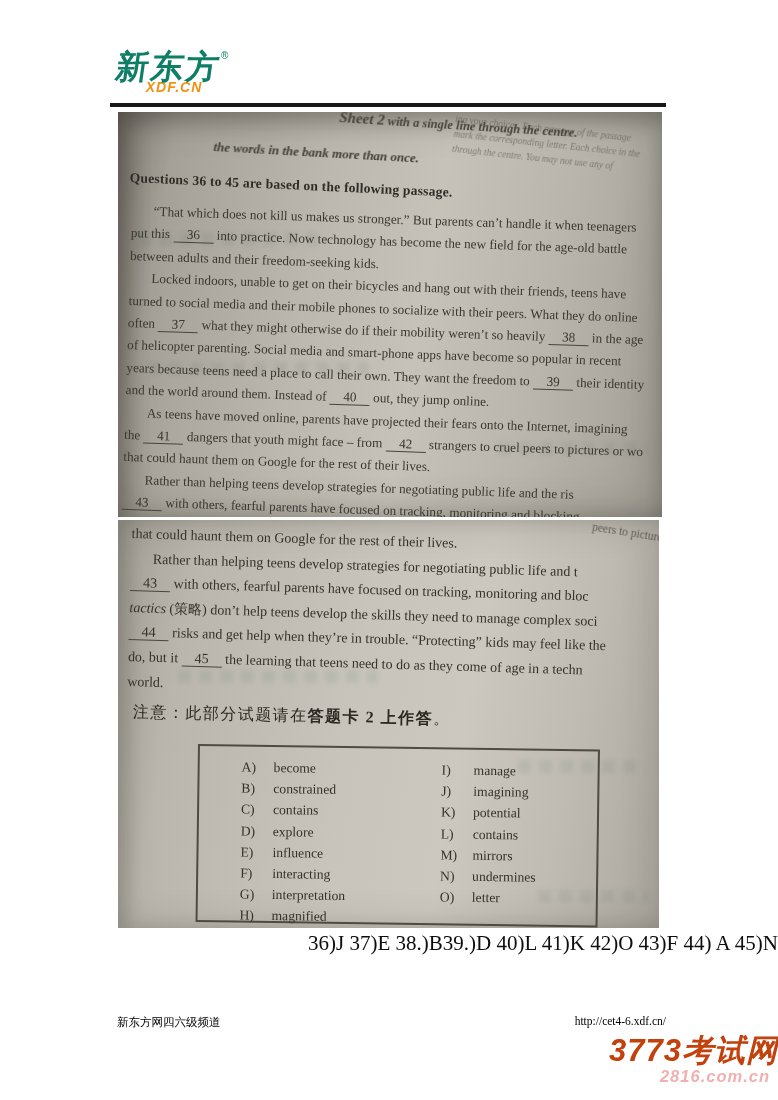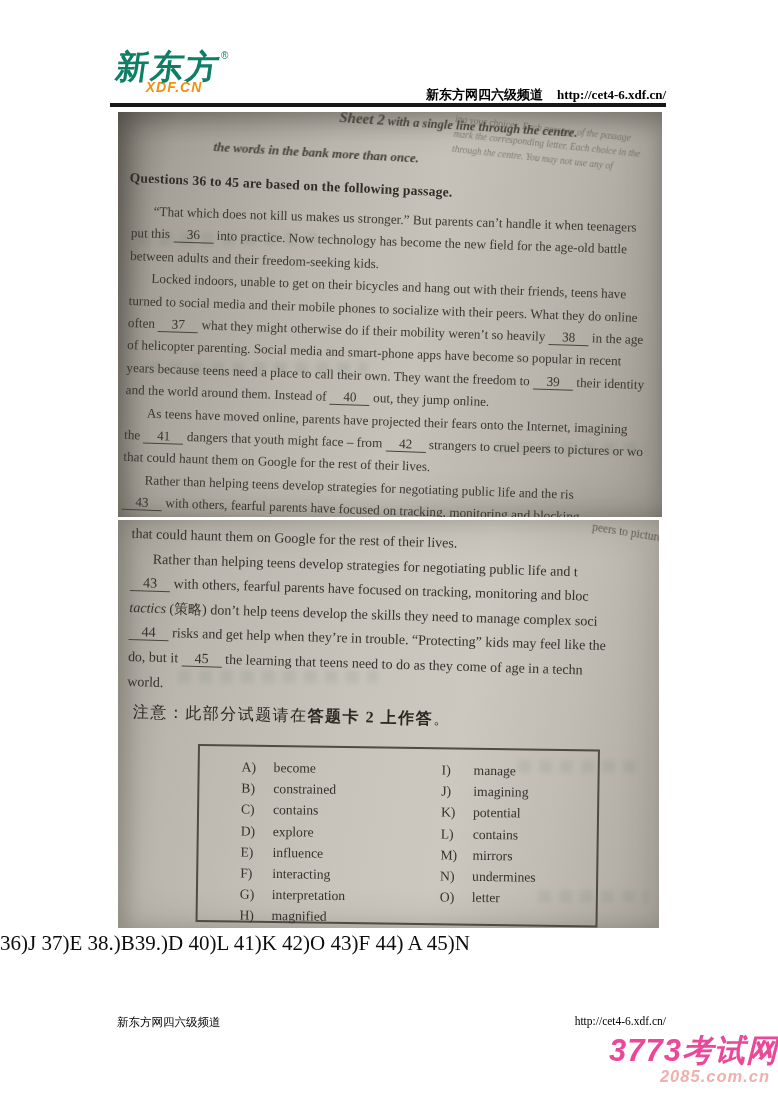--- a/index.html
+++ b/index.html
@@ -42,40 +42,37 @@
   .p2-notice{position:absolute;left:15px;top:182px;transform:rotate(1.3deg);transform-origin:0 0;font-size:16px;color:#2b2922;letter-spacing:1.5px;white-space:nowrap;}
   .p2-notice .nb{font-weight:bold;}
   .wb-box{position:absolute;left:80px;top:224px;width:402px;height:178px;border:2px solid #4e4b43;box-sizing:border-box;transform:rotate(.8deg);transform-origin:0 0;padding:10px 0 0 42px;font-size:13.6px;color:#33312b;}
   .wb-cols{display:flex;}
   .wb-col{line-height:21.2px;}
   .wb-col.left{width:200px;}
   .wb-item{white-space:nowrap;}
   .wb-key{display:inline-block;width:32px;}
 
   
-  .answers{position:absolute;left:0;top:931px;width:778px;text-align:left;font-size:21px;color:#0d0d0d;}
+  .answers{position:absolute;left:0;top:931px;width:778px;text-align:right;font-size:21px;color:#0d0d0d;}
   .footer-left{position:absolute;left:117px;top:1015px;font-size:11.5px;color:#000;}
   .footer-right{position:absolute;right:112px;top:1015px;font-size:11.5px;color:#000;}
   .wm{position:absolute;right:0px;top:1033px;text-align:right;font-family:"Liberation Sans",sans-serif;font-style:italic;font-weight:bold;}
-  .wm-title{font-size:31px;color:#ec4899;letter-spacing:1px;line-height:36px;}
+  .wm-title{font-size:31px;color:#c2410c;letter-spacing:1px;line-height:36px;}
   .wm-domain{font-size:16.5px;color:#f0b0ae;margin-top:-2px;padding-right:8px;letter-spacing:1px;}
 </style>
 </head>
 <body>
 
 <div class="page">
 
   <div class="logo">
     <div>
       <span class="logo-cn">新东方</span><span class="logo-reg">®</span>
     </div>
     <div class="logo-sub">XDF.CN</div>
-  </div>
-  <div class="hdr-right">
-    <span>新东方网四六级频道</span><span class="sp"></span><span>http://cet4-6.xdf.cn/</span>
   </div>
   <div class="rule"></div>
 
   <div class="photo" id="photo1">
     <div class="bleed" style="left:20px;top:120px;width:180px;height:14px;"></div>
     <div class="bleed" style="left:30px;top:250px;width:220px;height:13px;"></div>
     <div class="bleed" style="left:380px;top:330px;width:150px;height:13px;"></div>
     <div class="instr1">
       <span class="b">Sheet 2</span><span class="r"> with a single line through the centre.</span>
     </div>
@@ -147,16 +144,16 @@
     </div>
   </div>
 
   <div class="answers">36)J 37)E 38.)B39.)D 40)L 41)K 42)O 43)F 44) A 45)N</div>
 
   <div class="footer-left">新东方网四六级频道</div>
   <div class="footer-right">http://cet4-6.xdf.cn/</div>
 
   <div class="wm">
     <div class="wm-title">3773考试网</div>
-    <div class="wm-domain">2085.com.cn</div>
+    <div class="wm-domain">2816.com.cn</div>
   </div>
 
 </div>
 
 </body></html>

